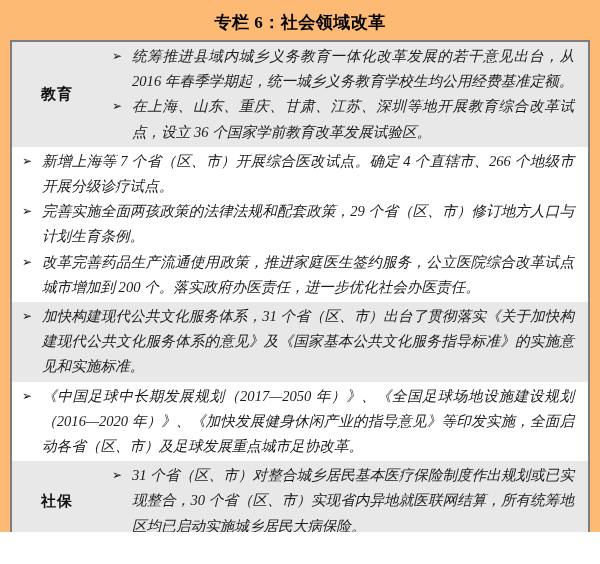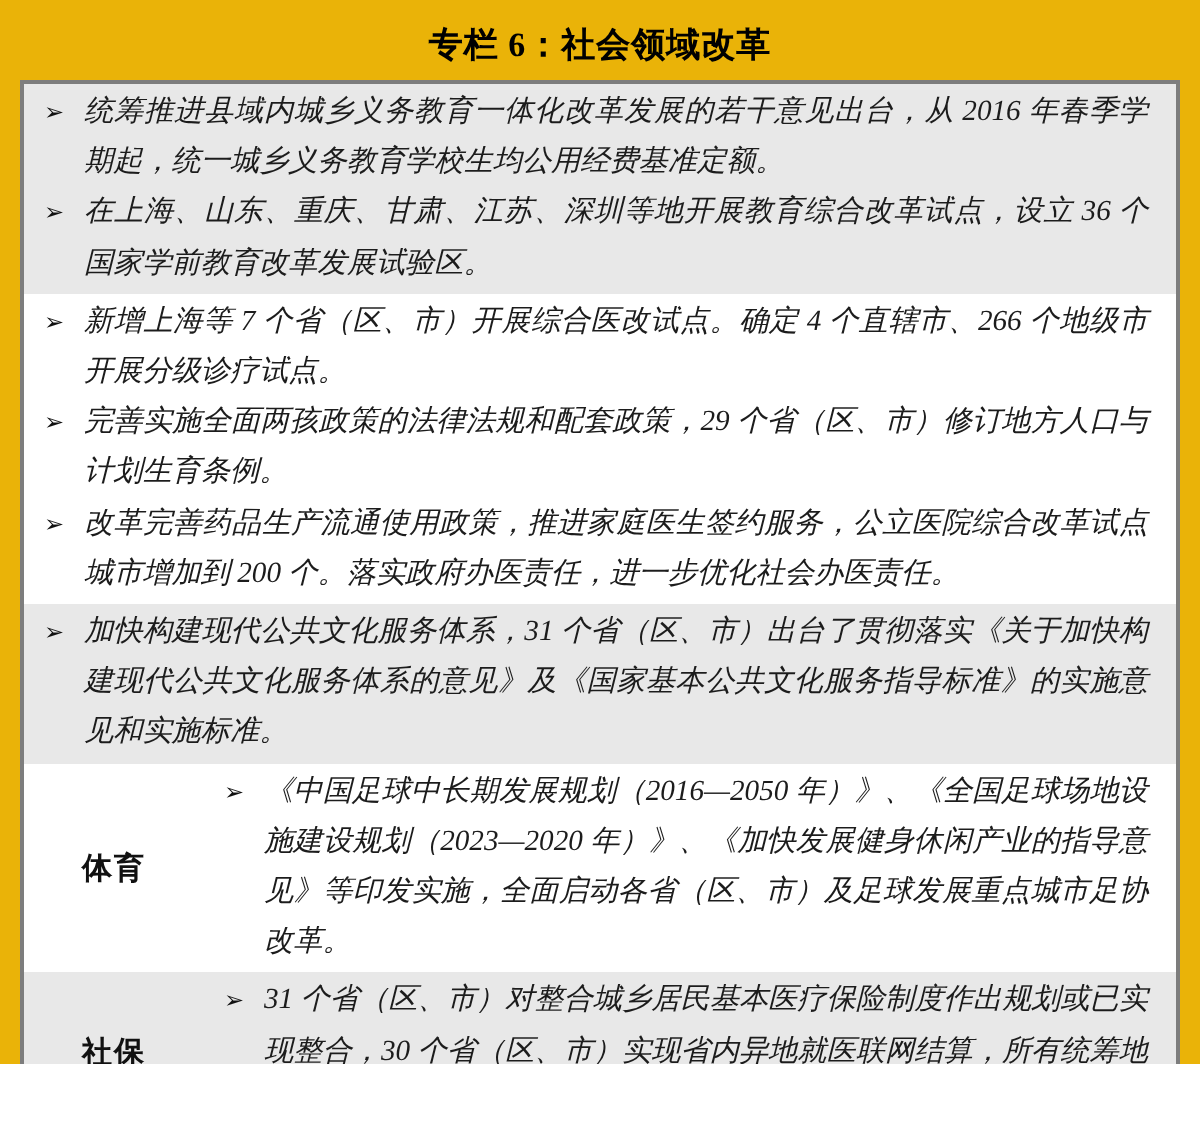--- a/index.html
+++ b/index.html
@@ -4,21 +4,21 @@
 <style>
   html, body {
     margin: 0;
     padding: 0;
     background: #ffffff;
   }
   .page {
     position: relative;
     width: 600px;
     height: 532px;
-    background: #eab308;
+    background: #fdba74;
     font-family: "Liberation Serif", "DejaVu Serif", serif;
     color: #1c1c1c;
     overflow: hidden;
     box-sizing: border-box;
   }
   .doc-title {
     padding-top: 11px;
     height: 29px;
     text-align: center;
     font-size: 17px;
@@ -72,20 +72,21 @@
     font-style: italic;
   }
 </style>
 </head>
 <body>
 
 <div class="page">
   <div class="doc-title">专栏 6：社会领域改革</div>
   <div class="reform-table" style="border-color: rgb(125, 125, 125);">
   <div class="row shaded" style="background: rgb(232, 232, 232);">
+    <div class="row-label">教育</div>
     <div class="bullets">
   <div class="bullet">
     <span class="bullet-marker">➢</span>
     <span class="bullet-text">统筹推进县域内城乡义务教育一体化改革发展的若干意见出台，从 2016 年春季学期起，统一城乡义务教育学校生均公用经费基准定额。</span>
   </div>
 
   <div class="bullet">
     <span class="bullet-marker">➢</span>
     <span class="bullet-text">在上海、山东、重庆、甘肃、江苏、深圳等地开展教育综合改革试点，设立 36 个国家学前教育改革发展试验区。</span>
   </div>
@@ -114,25 +115,24 @@
   <div class="row shaded" style="background: rgb(232, 232, 232);">
     <div class="bullets">
   <div class="bullet">
     <span class="bullet-marker">➢</span>
     <span class="bullet-text">加快构建现代公共文化服务体系，31 个省（区、市）出台了贯彻落实《关于加快构建现代公共文化服务体系的意见》及《国家基本公共文化服务指导标准》的实施意见和实施标准。</span>
   </div>
 </div>
   </div>
 
   <div class="row">
-    <div class="row-label">体育</div>
     <div class="bullets">
   <div class="bullet">
     <span class="bullet-marker">➢</span>
-    <span class="bullet-text">《中国足球中长期发展规划（2016—2050 年）》、《全国足球场地设施建设规划（2023—2020 年）》、《加快发展健身休闲产业的指导意见》等印发实施，全面启动各省（区、市）及足球发展重点城市足协改革。</span>
+    <span class="bullet-text">《中国足球中长期发展规划（2017—2050 年）》、《全国足球场地设施建设规划（2016—2020 年）》、《加快发展健身休闲产业的指导意见》等印发实施，全面启动各省（区、市）及足球发展重点城市足协改革。</span>
   </div>
 </div>
   </div>
 
   <div class="row shaded" style="background: rgb(232, 232, 232);">
     <div class="row-label">社保</div>
     <div class="bullets">
   <div class="bullet">
     <span class="bullet-marker">➢</span>
     <span class="bullet-text">31 个省（区、市）对整合城乡居民基本医疗保险制度作出规划或已实现整合，30 个省（区、市）实现省内异地就医联网结算，所有统筹地区均已启动实施城乡居民大病保险。</span>

